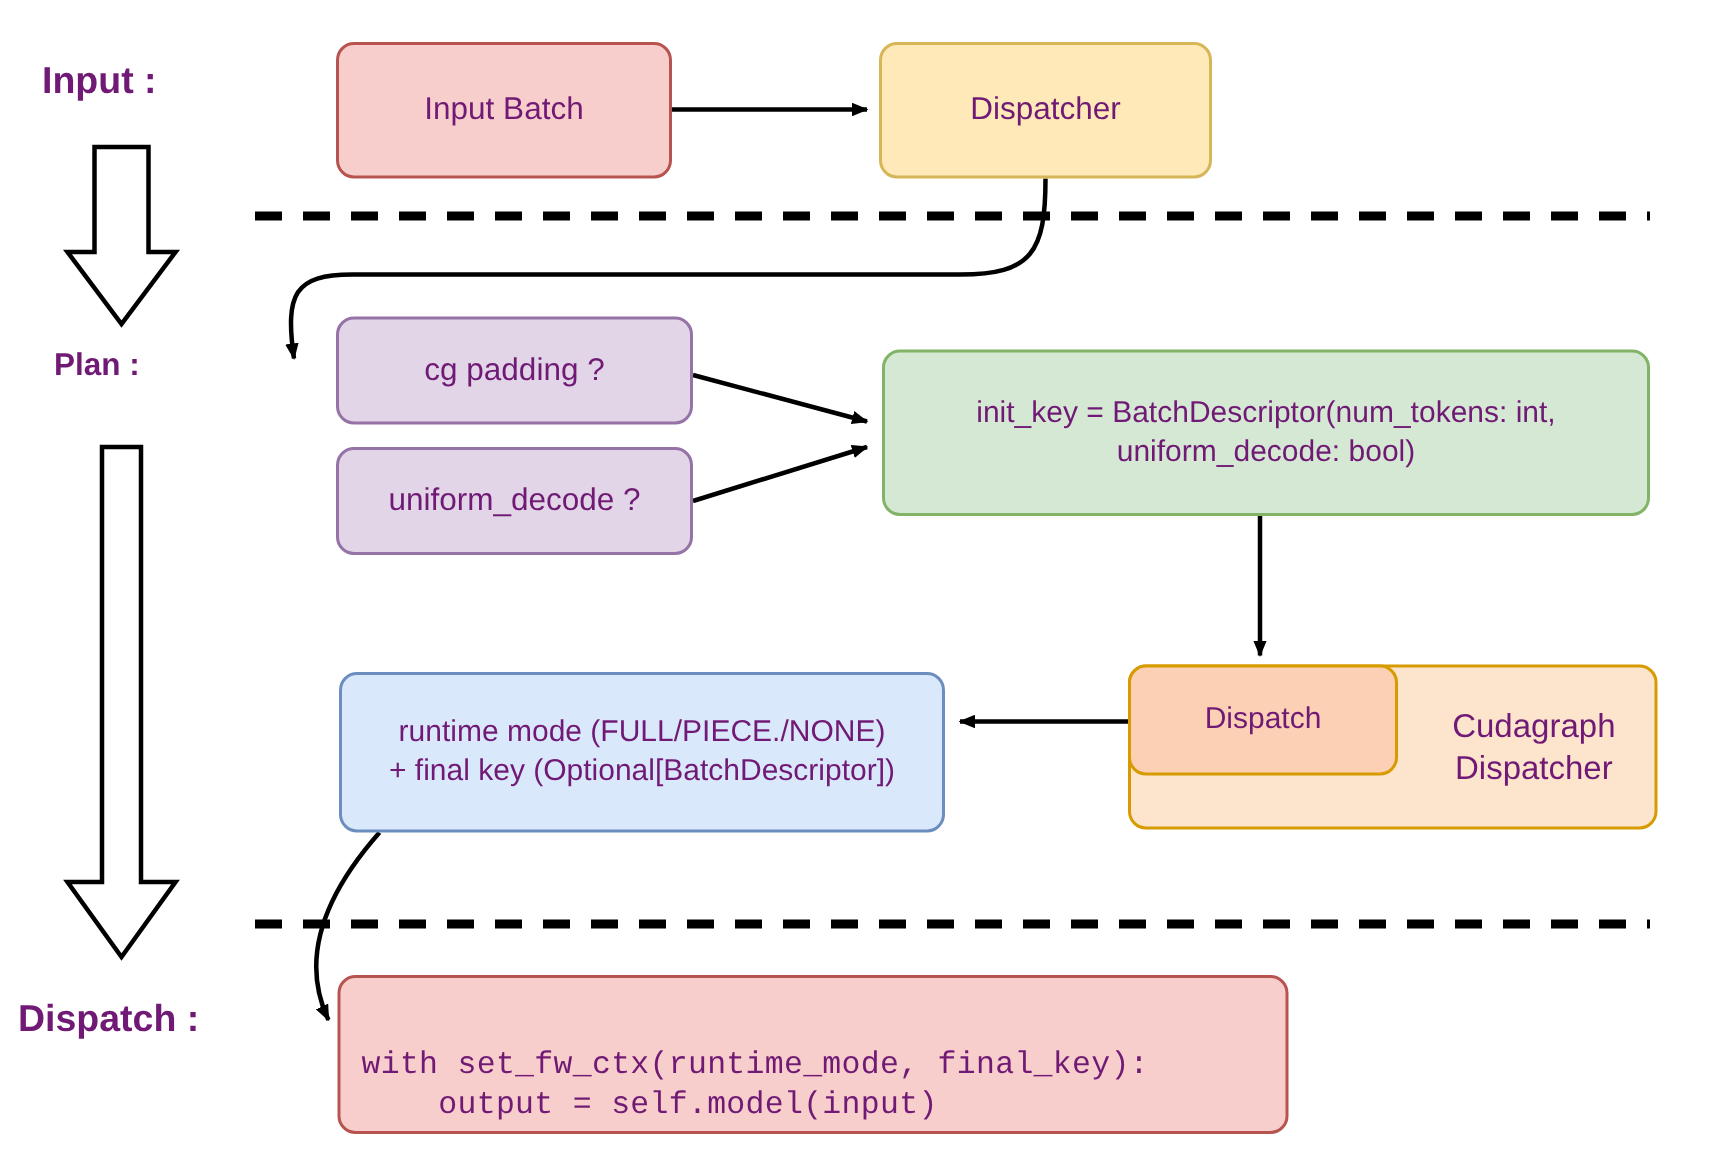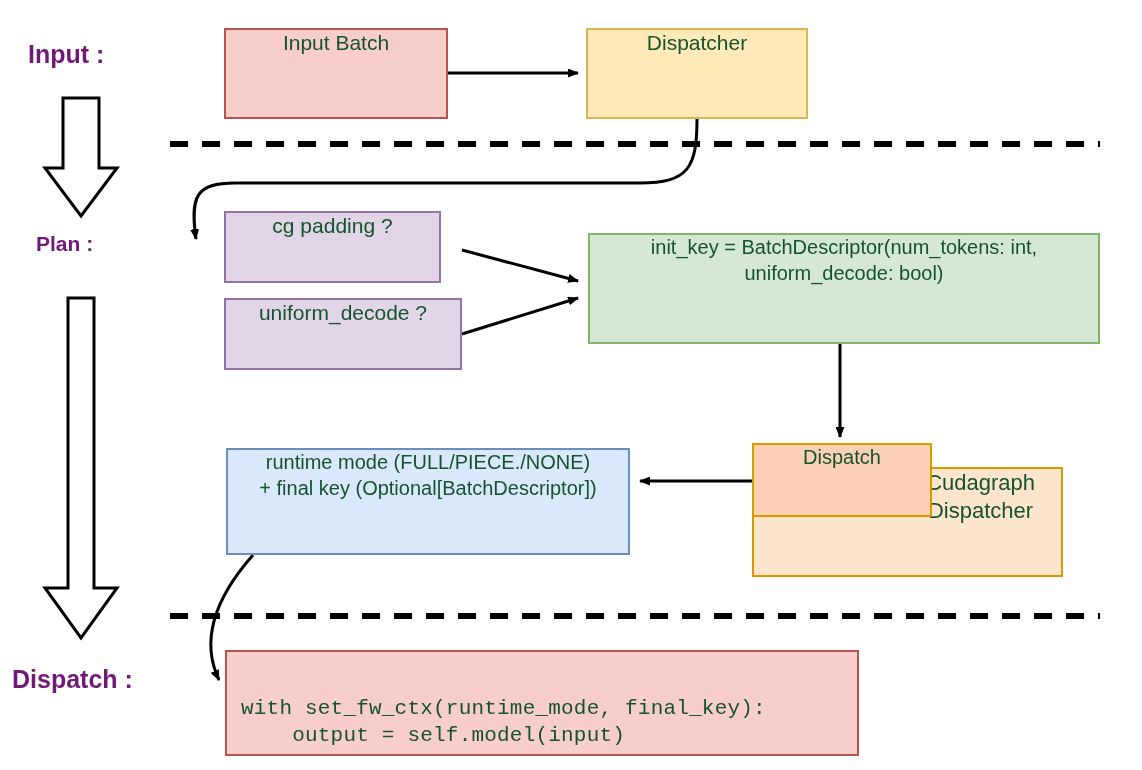--- a/index.html
+++ b/index.html
@@ -22,27 +22,28 @@
     left: 0;
     top: 0;
     width: 1142px;
     height: 770px;
     pointer-events: none;
   }
   .node {
     position: absolute;
     box-sizing: border-box;
     display: flex;
+    align-items: center;
     justify-content: center;
     text-align: center;
-    border-radius: 0;
+    border-radius: 12px;
     border-width: 2px;
     border-style: solid;
     line-height: 1.28;
-    color: #14532d;
+    color: #701a75;
   }
   .node .inner {
     width: 100%;
     padding: 0 8px;
     box-sizing: border-box;
   }
   .stage-label {
     position: absolute;
     font-weight: bold;
     color: #701a75;
@@ -103,38 +104,38 @@
   <div class="node" style="left:224px; top:28px; width:224px; height:91px;
               background:#f8cecc; border-color:#b85450; font-size:21px;">
     <span class="inner">Input Batch</span>
   </div>
 
   <div class="node" style="left:586px; top:28px; width:222px; height:91px;
               background:#ffe9b8; border-color:#d6b656; font-size:21px;">
     <span class="inner">Dispatcher</span>
   </div>
 
-  <div class="node" style="left:224px; top:211px; width:217px; height:72px;
+  <div class="node" style="left:224px; top:211px; width:238px; height:72px;
               background:#e1d5e7; border-color:#9673a6; font-size:21px;">
     <span class="inner">cg padding ?</span>
   </div>
 
   <div class="node" style="left:588px; top:233px; width:512px; height:111px;
               background:#d5e8d4; border-color:#82b366; font-size:20px;">
     <span class="inner">init_key = BatchDescriptor(num_tokens: int, uniform_decode: bool)</span>
   </div>
 
   <div class="node" style="left:224px; top:298px; width:238px; height:72px;
               background:#e1d5e7; border-color:#9673a6; font-size:21px;">
     <span class="inner">uniform_decode ?</span>
   </div>
 
-  <div class="node" style="left:752px; top:443px; width:311px; height:110px;
+  <div class="node" style="left:752px; top:443px; width:353px; height:110px;
               background:#fde4cd; border-color:#d79b00; font-size:22px;
-              justify-content:flex-end; padding-right:18px;margin-top:24px;">
+              justify-content:flex-end; padding-right:18px;">
     <span class="inner" style="width:auto; white-space:pre-line; text-align:center;">Cudagraph
 Dispatcher</span>
   </div>
 
   <div class="node" style="left:226px; top:448px; width:404px; height:107px;
               background:#dae8fc; border-color:#6c8ebf; font-size:20px;">
     <span class="inner" style="white-space:pre-line;">runtime mode (FULL/PIECE./NONE)
 + final key (Optional[BatchDescriptor])</span>
   </div>
 

